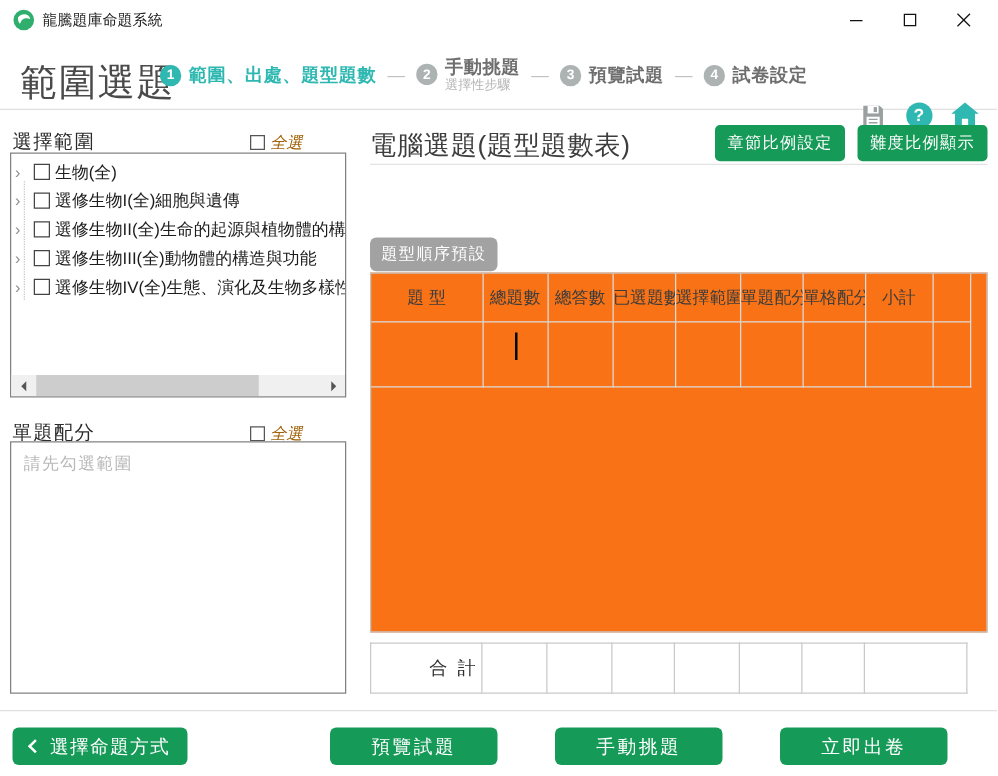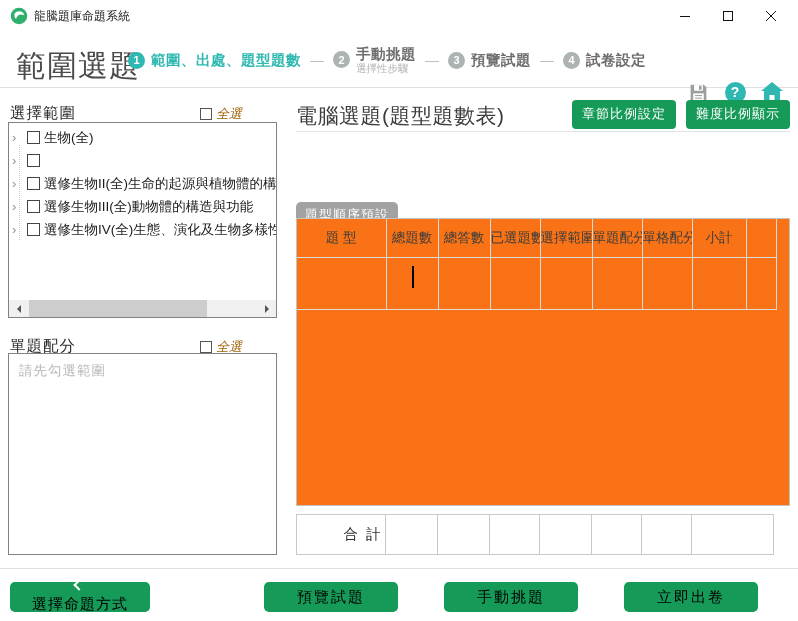--- a/index.html
+++ b/index.html
@@ -60,38 +60,38 @@
     border:1px solid #828282; background:#fff; padding:8px 10px; }
   .placeholder { font-size:13.5px; color:#b8b8b8; letter-spacing:1px; }
 
   
   .right-head-title { position:absolute; left:296px; top:102px; font-size:21px; color:#3d3d3d; letter-spacing:0.5px; }
   .ratio-btns { position:absolute; right:8px; top:100px; display:flex; gap:10px; }
   .btn-green-sm { background:#169a58; color:#fff; font-size:13px; padding:5px 10px 6px; border-radius:4px;
     letter-spacing:1px; white-space:nowrap; }
   .right-divider { position:absolute; left:296px; top:131px; width:494px; height:1px; background:#e3e3e3; }
   .preset-badge { position:absolute; left:296px; top:190px; background:#a2a2a2; color:#fff; font-size:13px;
-    padding:4px 9px 5px; border-radius:5px; letter-spacing:1px;margin-top:12px; }
+    padding:4px 9px 5px; border-radius:5px; letter-spacing:1px; }
   .table-box { position:absolute; left:296px; top:218px; width:494px; height:288px;
     border:1px solid #c4c4c4; background:#f97316; }
   table { border-collapse:collapse; table-layout:fixed; }
   .qtable { width:479px; }
   .qtable th { height:38px; font-size:13.5px; font-weight:400; color:#3c3c3c; text-align:center;
     border-right:1px solid #dcdcdc; border-bottom:1px solid #dcdcdc; overflow:hidden; white-space:nowrap; }
   .qtable td { height:52px; border-right:1px solid #dcdcdc; border-bottom:1px solid #dcdcdc; position:relative; }
   .qtable th:first-child, .qtable td:first-child { border-left:none; }
   .caret { position:absolute; left:50%; top:8px; width:1.5px; height:22px; background:#000; }
   .total-table { position:absolute; left:296px; top:514px; width:477px; }
   .total-table td { height:40px; border:1px solid #c9c9c9; font-size:14.5px; color:#2e2e2e; text-align:center; letter-spacing:2px;padding-left:44px; }
 
   
   .footer-divider { position:absolute; left:0; top:568px; width:798px; height:1px; background:#e0e0e0; }
-  .btn-green-lg { position:absolute; top:582px; height:30px; background:#169a58; color:#000000;
+  .btn-green-lg { position:absolute; top:582px; height:30px; background:#169a58; color:#ffffff;
     border-radius:5px; font-size:15px; font-weight:500; letter-spacing:2px;
-    display:flex; align-items:center; justify-content:center;flex-direction:column; }
+    display:flex; align-items:center; justify-content:center; }
   .btn-back { left:10px; width:140px; gap:6px; letter-spacing:1px; }
   .btn-preview { left:264px; width:134px; }
   .btn-manual { left:444px; width:134px; }
   .btn-generate { left:624px; width:134px; }
   .back-chev { width:8px; height:8px; border-left:2.5px solid #fff; border-bottom:2.5px solid #fff;
     transform:rotate(45deg); margin-right:2px; flex:0 0 auto; }
 </style>
 </head>
 <body>
 
@@ -180,20 +180,21 @@
     <div class="tree-rows">
       <div class="tree-guide"></div>
       <div class="tree-row">
         <span class="chev">›</span>
         <span class="tree-cbx"></span>
         <span class="tree-label">生物(全)</span>
       </div>
       <div class="tree-row">
         <span class="chev">›</span>
         <span class="tree-cbx"></span>
+        <span class="tree-label">選修生物I(全)細胞與遺傳</span>
       </div>
       <div class="tree-row">
         <span class="chev">›</span>
         <span class="tree-cbx"></span>
         <span class="tree-label">選修生物II(全)生命的起源與植物體的構造</span>
       </div>
       <div class="tree-row">
         <span class="chev">›</span>
         <span class="tree-cbx"></span>
         <span class="tree-label">選修生物III(全)動物體的構造與功能</span>

